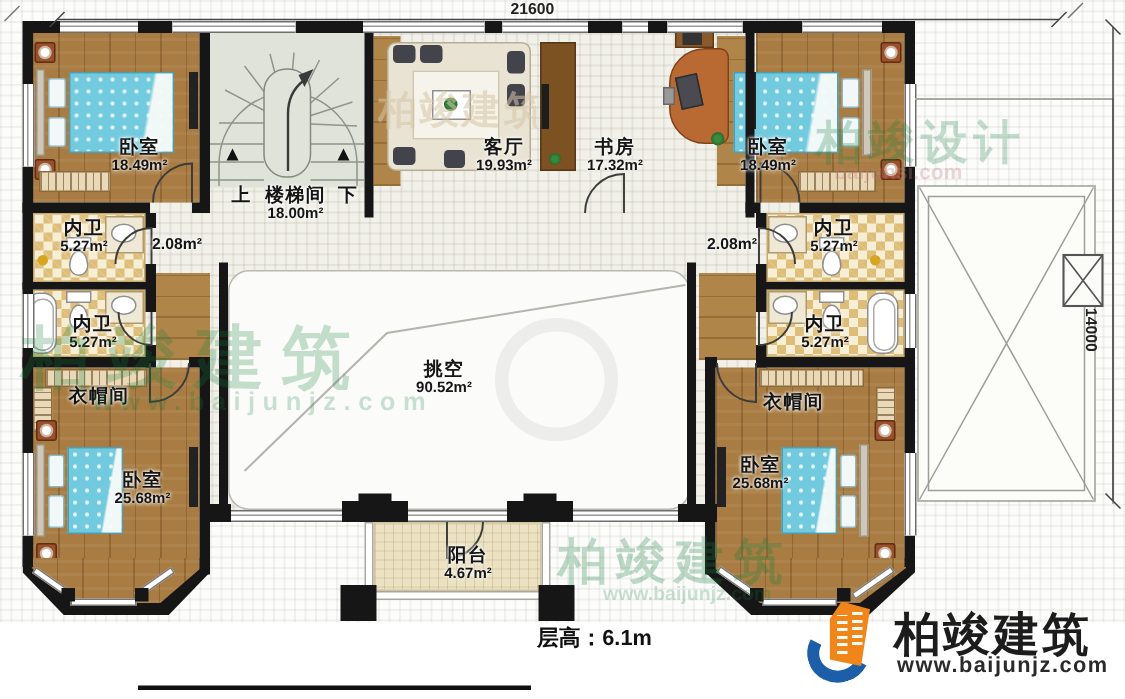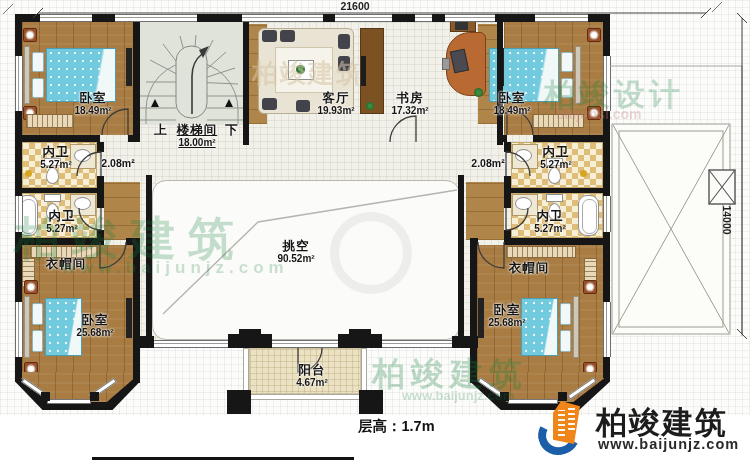--- a/index.html
+++ b/index.html
@@ -359,21 +359,21 @@
   <div class="lbl" style="left:93px;top:92px;">
     <div class="nm">卧室</div>
       <div class="ar">18.49m²</div>
   </div>
   <div class="lbl" style="left:161px;top:124px;">
       <div class="nm">上</div>
     </div>
   <div class="lbl" style="left:232px;top:124px;">
       <div class="nm">下</div>
     </div>
-  <div class="lbl" style="left:197px;top:124px;text-decoration:underline;">
+  <div class="lbl" style="left:197px;top:124px;">
     <div class="nm">楼梯间</div>
       <div class="ar">18.00m²</div>
   </div>
   <div class="lbl" style="left:336px;top:92px;">
     <div class="nm">客厅</div>
       <div class="ar">19.93m²</div>
   </div>
   <div class="lbl" style="left:410px;top:92px;">
     <div class="nm">书房</div>
       <div class="ar">17.32m²</div>
@@ -431,21 +431,21 @@
   <div class="wm" style="left:62px;top:258px;font-size:17px;letter-spacing:5px;opacity:.22;">www.baijunjz.com</div>
   <div class="wm" style="left:544px;top:74px;font-size:31px;letter-spacing:4px;opacity:.25;">柏竣设计</div>
   <div class="wm" style="left:556px;top:106px;font-size:14px;opacity:.3;color:#c27f7f;">baijunsi.com</div>
   <div class="wm" style="left:372px;top:352px;font-size:33px;letter-spacing:6px;opacity:.28;">柏竣建筑</div>
   <div class="wm" style="left:402px;top:388px;font-size:13px;opacity:.22;">www.baijunjz.com</div>
   <div class="wm" style="left:252px;top:56px;font-size:26px;letter-spacing:2px;opacity:.55;color:#d6c6a6;width:106px;overflow:hidden;">柏竣建筑</div>
   <div class="abs" style="left:330px;top:212px;width:64px;height:64px;border:9px solid rgba(170,170,160,.16);border-radius:50%;z-index:10;"></div>
 
   <div class="t-underline" style="left:92px;top:457px;width:262px;height:3px;"></div>
   <div class="stats" style="left:358px;top:416px;">
-    <div><span>层高：</span><span>1.7m</span></div>
+    <div><span>层高：</span><span>6.1m</span></div>
   </div>
   <div class="logo" style="left:538px;top:400px;width:56px;height:62px;">
     <div class="logo-swoosh"></div>
     <div class="logo-tower"></div>
     <div class="logo-win" style="left:20px;top:10px;width:7px;height:26px;"></div>
     <div class="logo-win" style="left:30px;top:8px;width:7px;height:22px;"></div>
   </div>
   <div class="brandname" style="left:596px;top:402px;">柏竣建筑</div>
   <div class="brandurl" style="left:598px;top:436px;">www.baijunjz.com</div>
 

